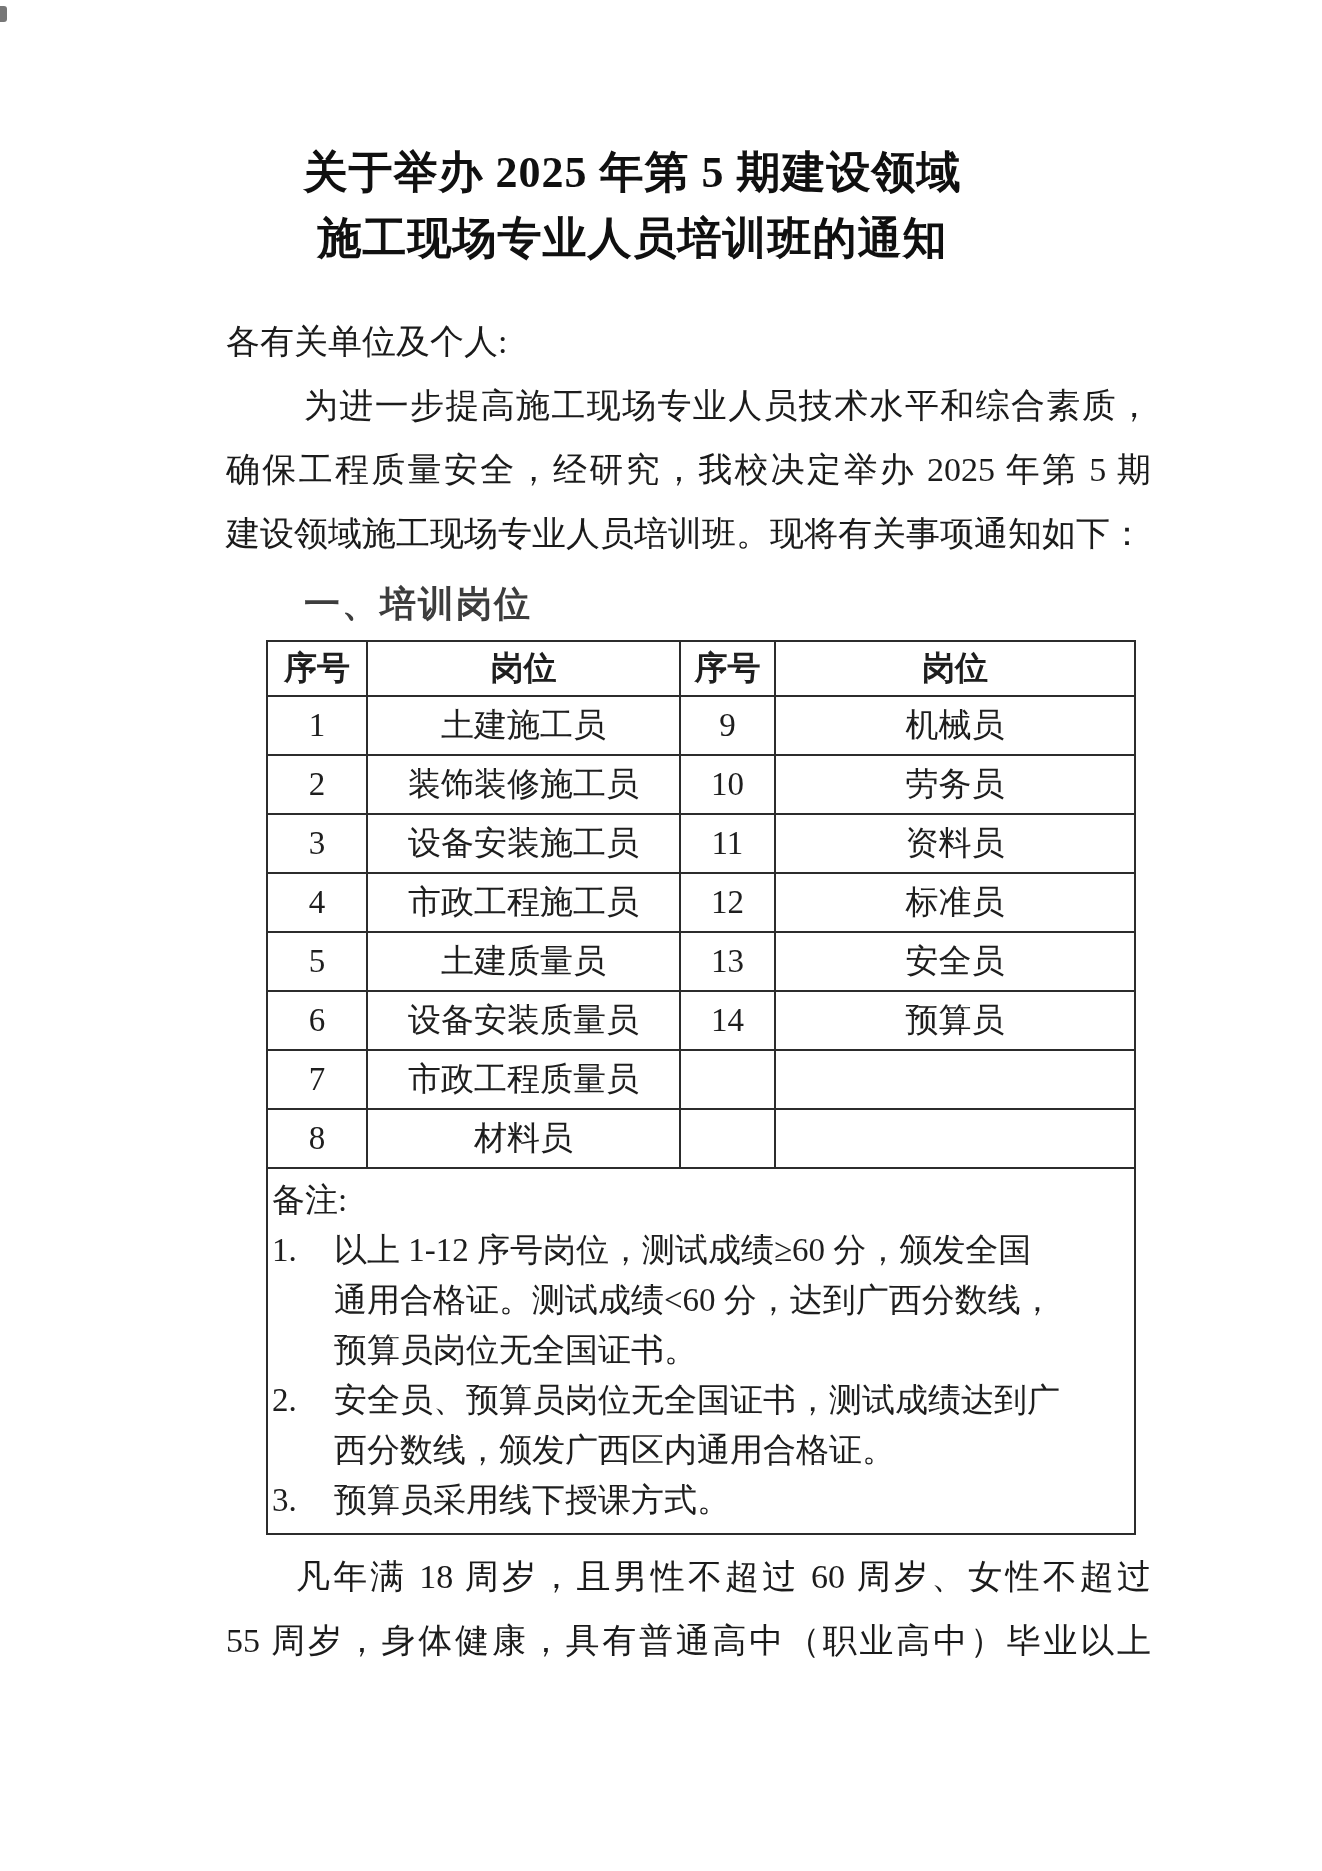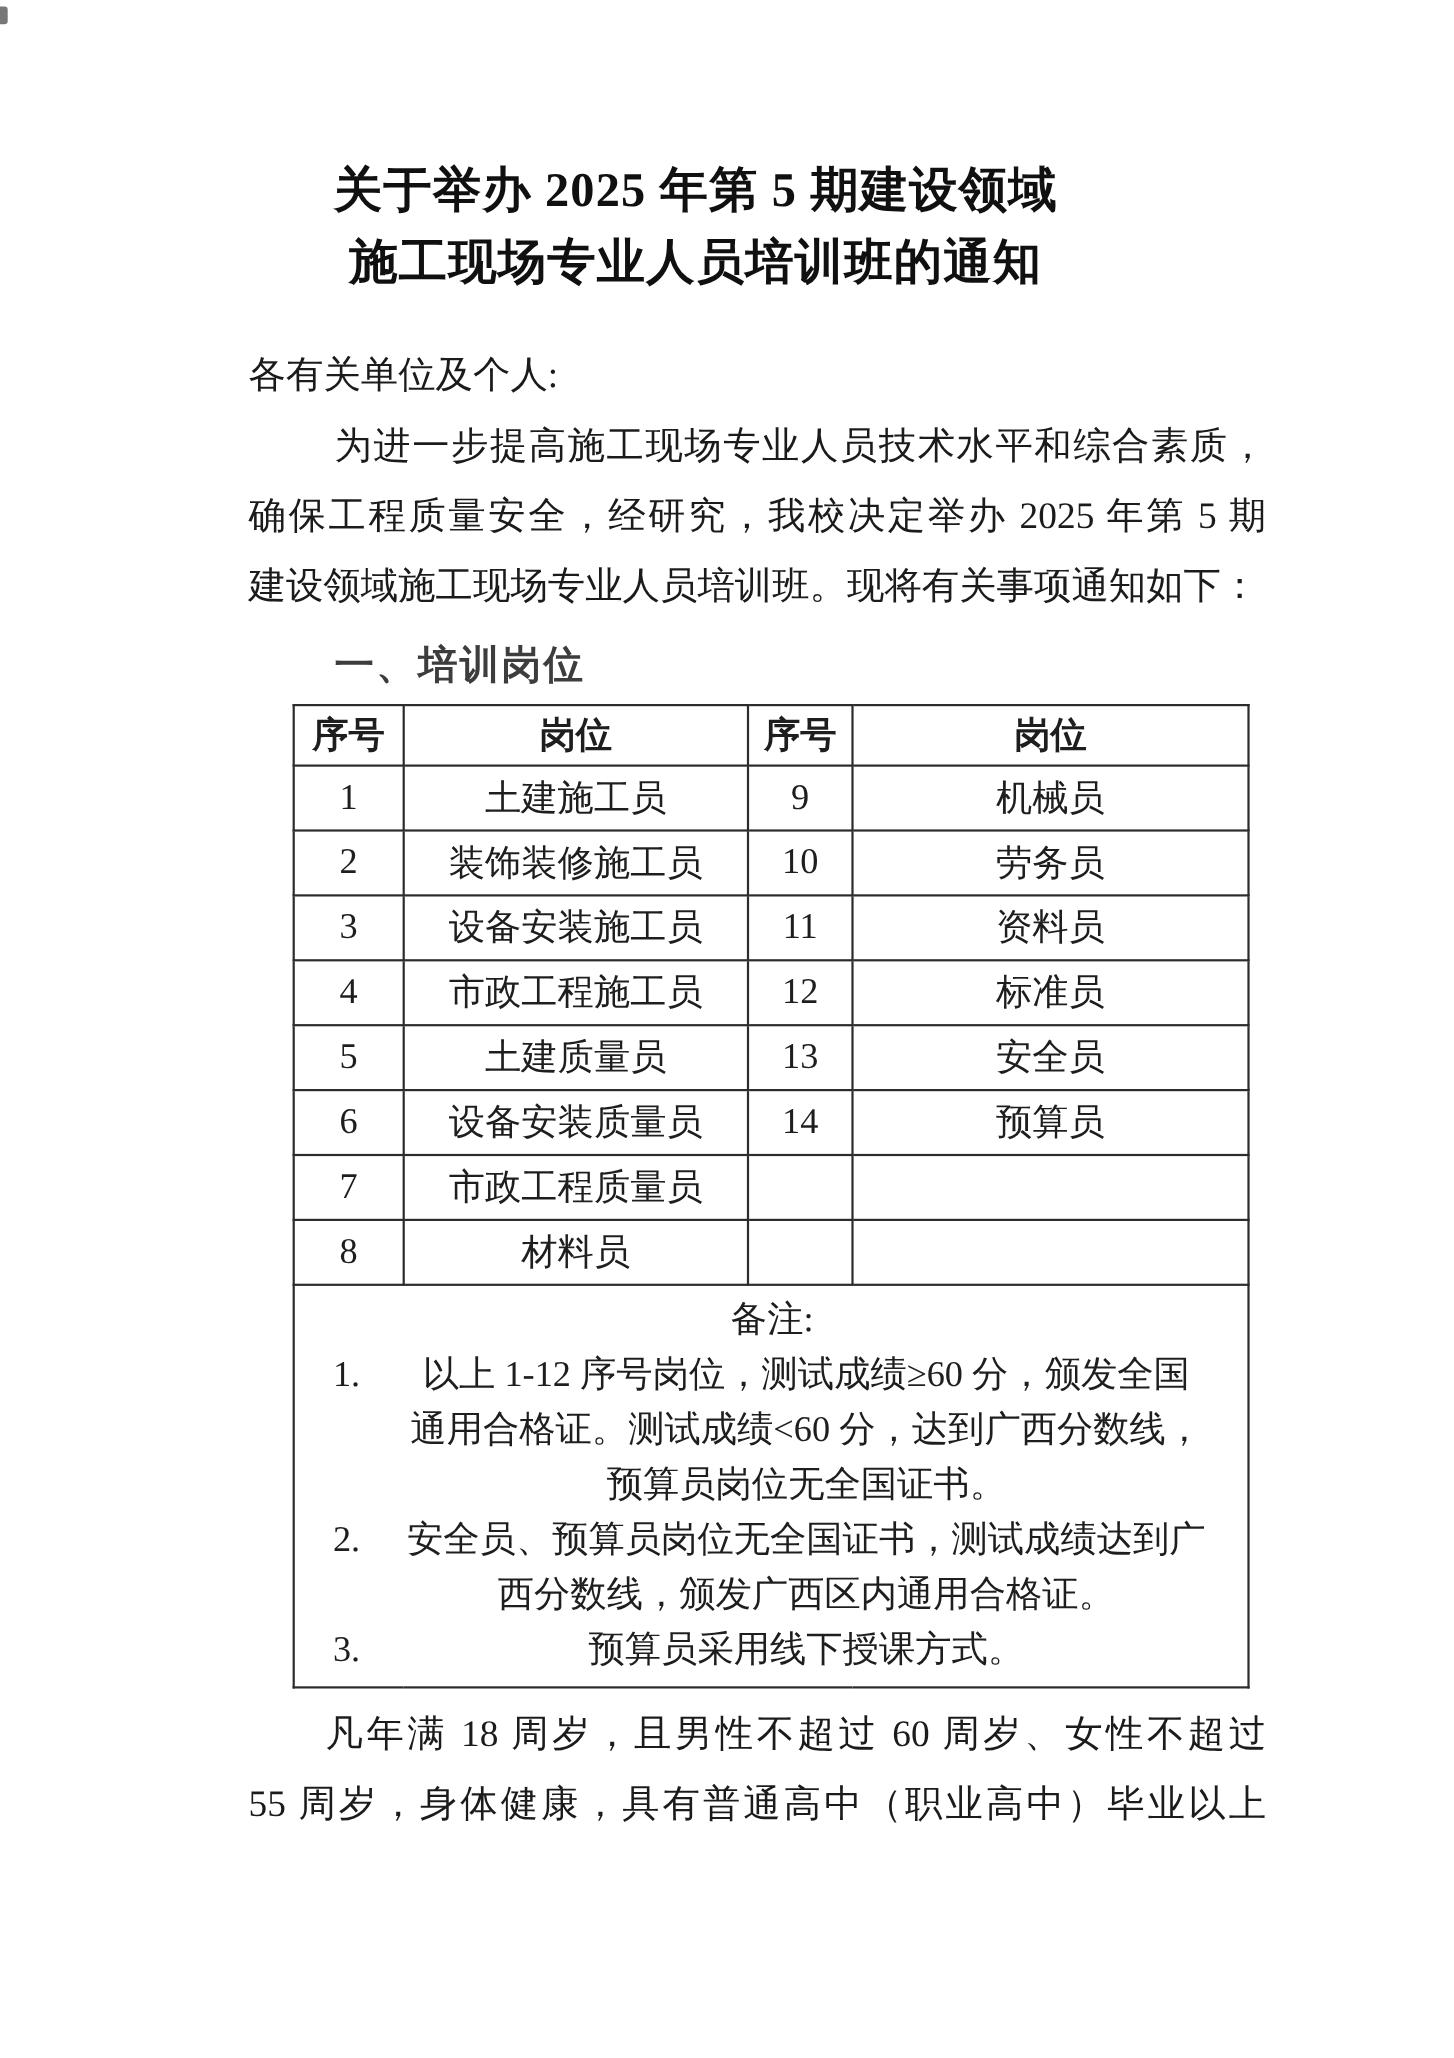--- a/index.html
+++ b/index.html
@@ -49,21 +49,21 @@
     border:2px solid #2c2c2c;
     text-align:center; vertical-align:middle; padding:0;
   }
   .jobs-table th { height:53px; font-weight:bold; font-size:33px; }
   .jobs-table td { height:57px; }
   .col-num1 { width:100px; }
   .col-pos1 { width:314px; }
   .col-num2 { width:95px; }
   .col-pos2 { width:361px; }
 
-  td.notes-cell { text-align:center; padding:6px 14px 8px 16px; }
+  td.notes-cell { text-align:left; padding:6px 14px 8px 4px; }
   .notes-label { font-size:33px; line-height:50px; }
   .note { display:flex; align-items:flex-start; }
   .note-num { flex:0 0 62px; width:62px; font-size:33px; line-height:50px; }
   .note-body { flex:1 1 auto; }
   .note-line { font-size:33px; line-height:50px; }
 
   .para2 { margin-top:10px; }
 </style>
 </head>
 <body>

